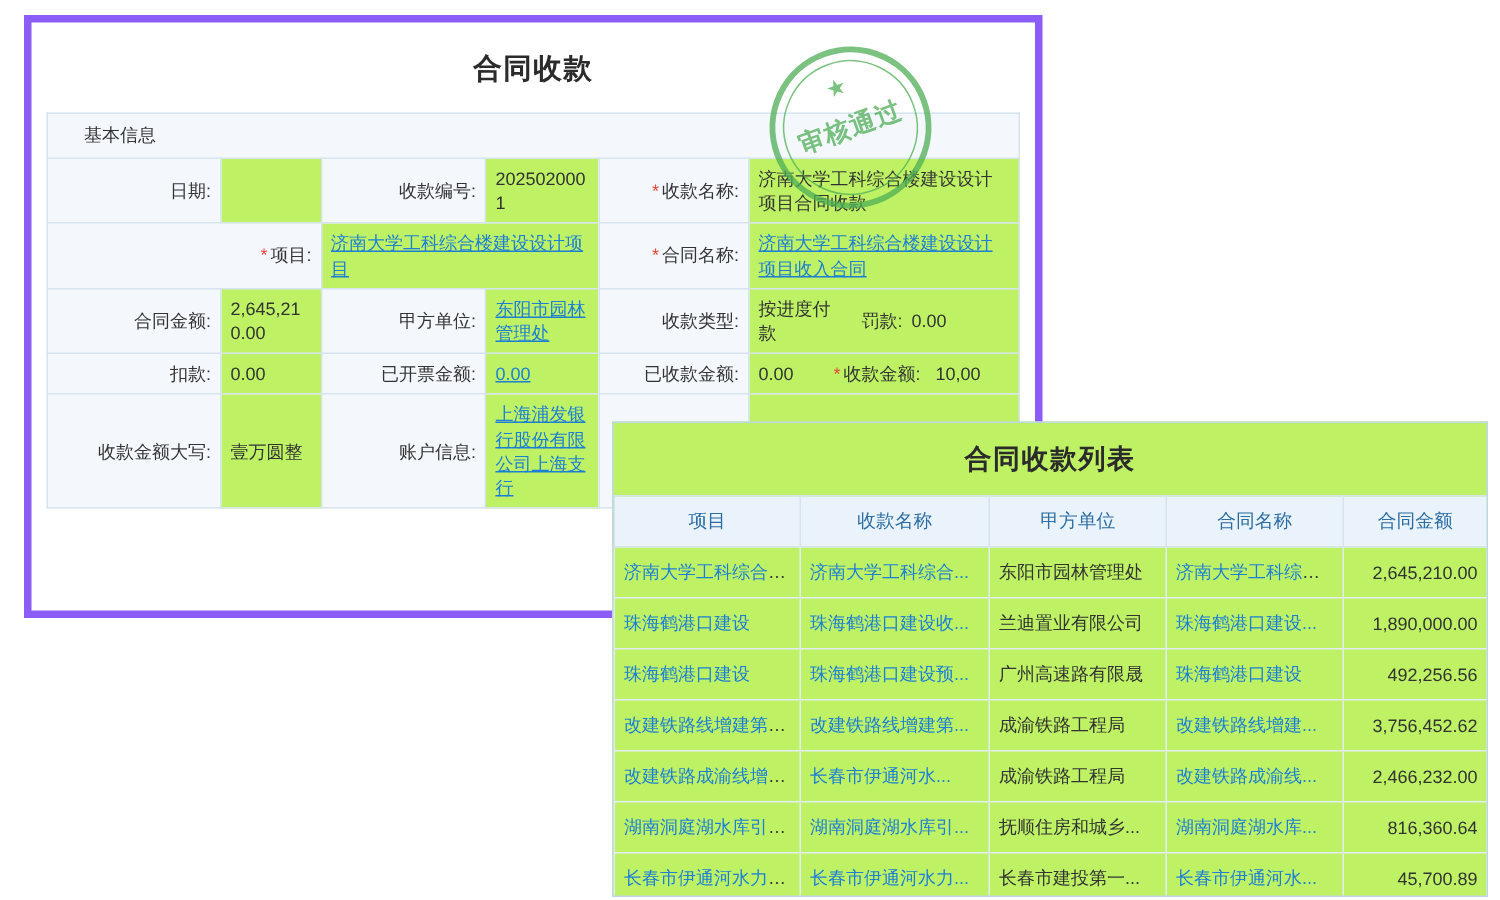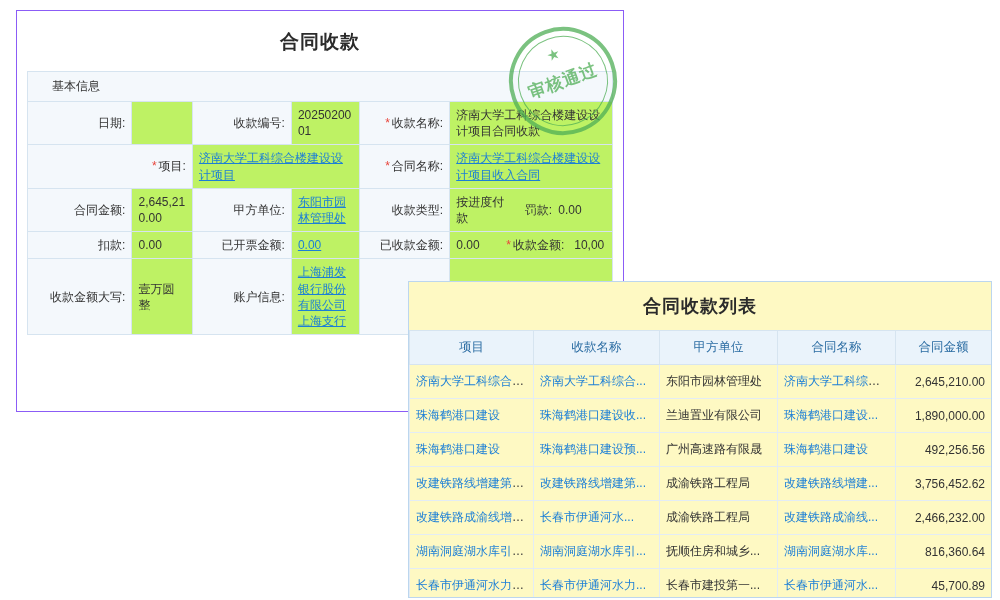--- a/index.html
+++ b/index.html
@@ -17,24 +17,24 @@
     position: relative;
     width: 1000px;
     height: 600px;
   }
 
   
   .form-window {
     position: absolute;
     left: 16px;
     top: 10px;
-    width: 608px;
+    width: 679px;
     height: 402px;
     background: #ffffff;
-    border: 1px solid #8b5cf6;
+    border: 5px solid #8b5cf6;
     box-sizing: border-box;
     overflow: hidden;
   }
   .form-title {
     text-align: center;
     font-size: 19px;
     font-weight: bold;
     color: #2b2b2b;
     padding: 18px 0 16px 0;
     letter-spacing: 1px;
@@ -125,21 +125,21 @@
     font-size: 15px;
   }
 
   
   .list-window {
     position: absolute;
     left: 408px;
     top: 281px;
     width: 584px;
     height: 317px;
-    background: #fef9c3;
+    background: #bef264;
     border: 1px solid #bcd6ee;
     box-sizing: border-box;
     overflow: hidden;
   }
   .list-title {
     text-align: center;
     font-size: 18px;
     font-weight: bold;
     color: #2b2b2b;
     padding: 12px 0 12px 0;

